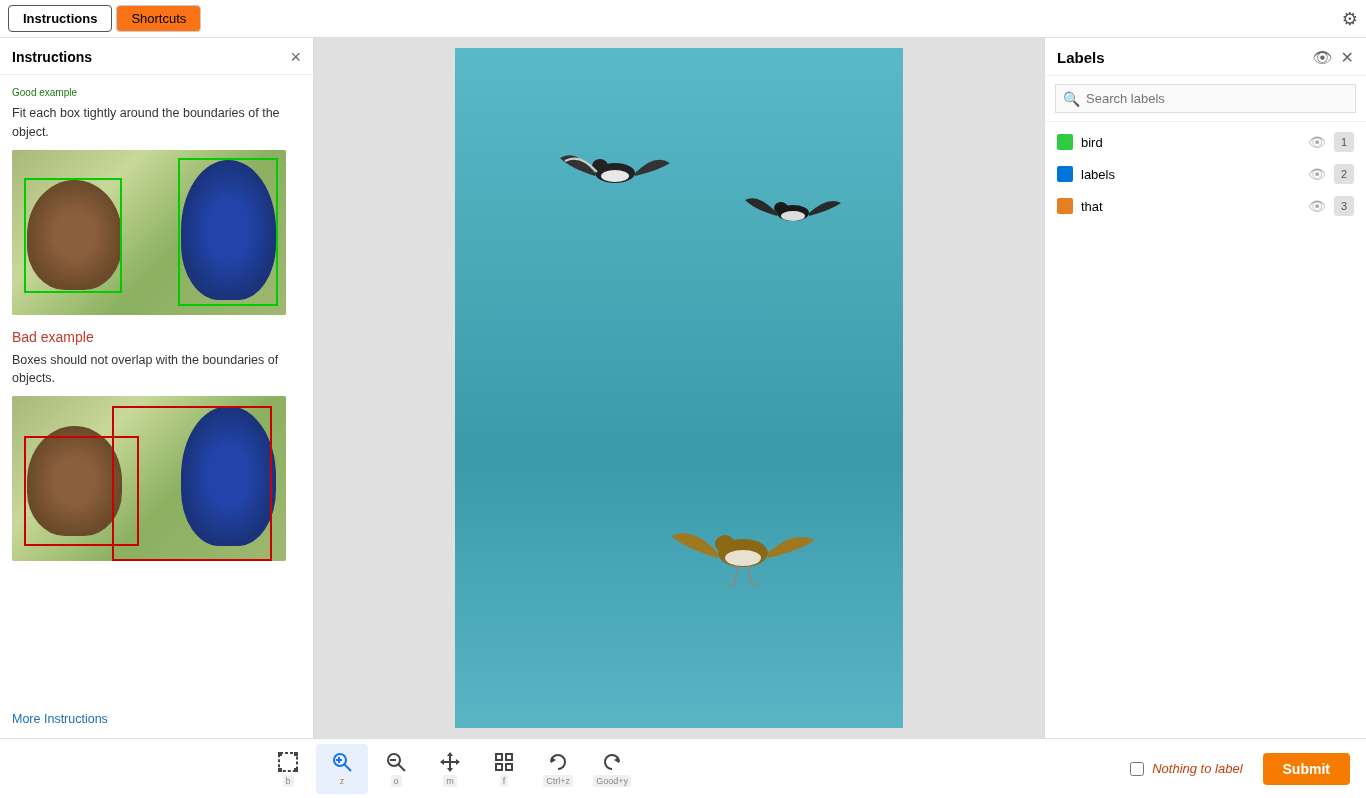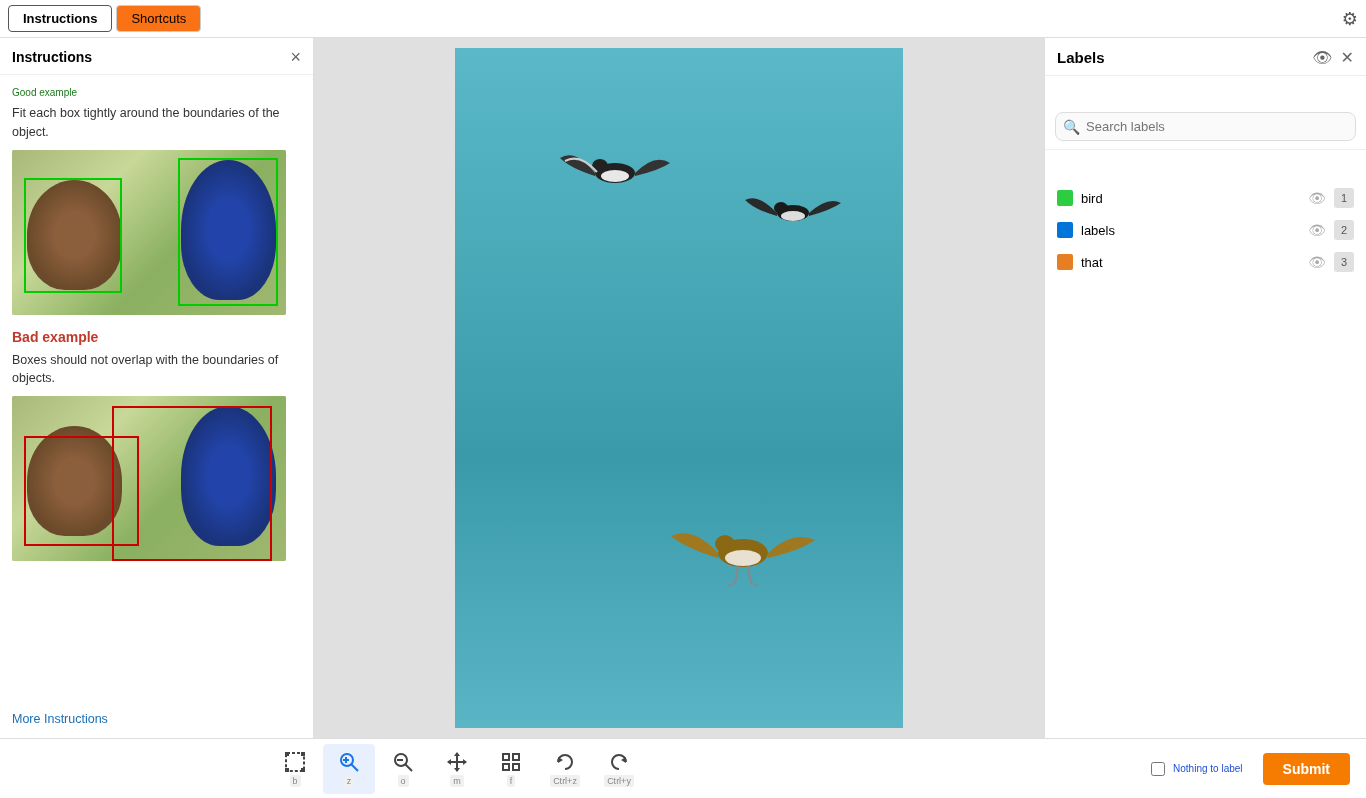--- a/index.html
+++ b/index.html
@@ -83,21 +83,21 @@
       padding: 12px;
       flex: 1;
     }
     .example-title-good {
       font-weight: 400;
       color: #1a7a1a;
       font-size: 10px;
       margin-bottom: 6px;
     }
     .example-title-bad {
-      font-weight: 700;
+      font-weight: 400;
       color: #c0392b;
       font-size: 14px;
       margin-bottom: 6px;
     }
     .example-desc {
       font-size: 12.5px;
       color: #333;
       margin-bottom: 8px;
       line-height: 1.5;
     }
@@ -203,21 +203,20 @@
     }
 
     
     #right-panel {
       width: 322px;
       background: #fff;
       border-left: 1px solid #ddd;
       display: flex;
       flex-direction: column;
       flex-shrink: 0;
-      gap: 28px;
     }
     #right-panel-header {
       display: flex;
       align-items: center;
       justify-content: space-between;
       padding: 10px 12px 8px;
       border-bottom: 1px solid #eee;
     }
     #labels-title {
       font-weight: 600;
@@ -237,21 +236,21 @@
     }
     #search-container {
       padding: 8px 10px;
       border-bottom: 1px solid #eee;
       position: relative;
     }
     #search-input {
       width: 100%;
       padding: 6px 8px 6px 30px;
       border: 1px solid #ddd;
-      border-radius: 8px;
+      border-radius: 0;
       font-size: 13px;
       background: #fafafa;
     }
     #search-icon-label {
       position: absolute;
       left: 18px;
       top: 50%;
       transform: translateY(-50%);
       color: #888;
       font-size: 14px;
@@ -342,22 +341,23 @@
       align-items: center;
       gap: 8px;
       margin-left: auto;
     }
     #nothing-checkbox {
       width: 14px;
       height: 14px;
       cursor: pointer;
     }
     #nothing-label {
-      font-size: 10px;
-      color: #1d4ed8;
+      font-size: 13px;
+      color: #c2410c;
+      font-style: italic;
     }
     #submit-btn {
       margin-left: 12px;
       background: #f57c00;
       color: #fff;
       border: none;
       border-radius: 4px;
       padding: 8px 20px;
       font-size: 14px;
       font-weight: 600;
@@ -562,21 +562,21 @@
         <polygon points="4,6 4,12 9,9" fill="#444"></polygon>
       </svg>
       <span class="tool-shortcut">Ctrl+z</span>
     </button>
 
     <button class="tool-btn">
       <svg width="22" height="22" viewBox="0 0 22 22">
         <path d="M18,11 A7,7 0 1,0 11,18" fill="none" stroke="#444" stroke-width="2"></path>
         <polygon points="18,6 18,12 13,9" fill="#444"></polygon>
       </svg>
-      <span class="tool-shortcut">Ctrl+y</span>
+      <span class="tool-shortcut">Good+y</span>
     </button>
   </div>
 
   <div class="nothing-to-label-area">
     <input type="checkbox" id="nothing-checkbox" style="">
     <label id="nothing-label" for="nothing-checkbox">Nothing to label</label>
     <button id="submit-btn">Submit</button>
   </div>
 </div>
 

